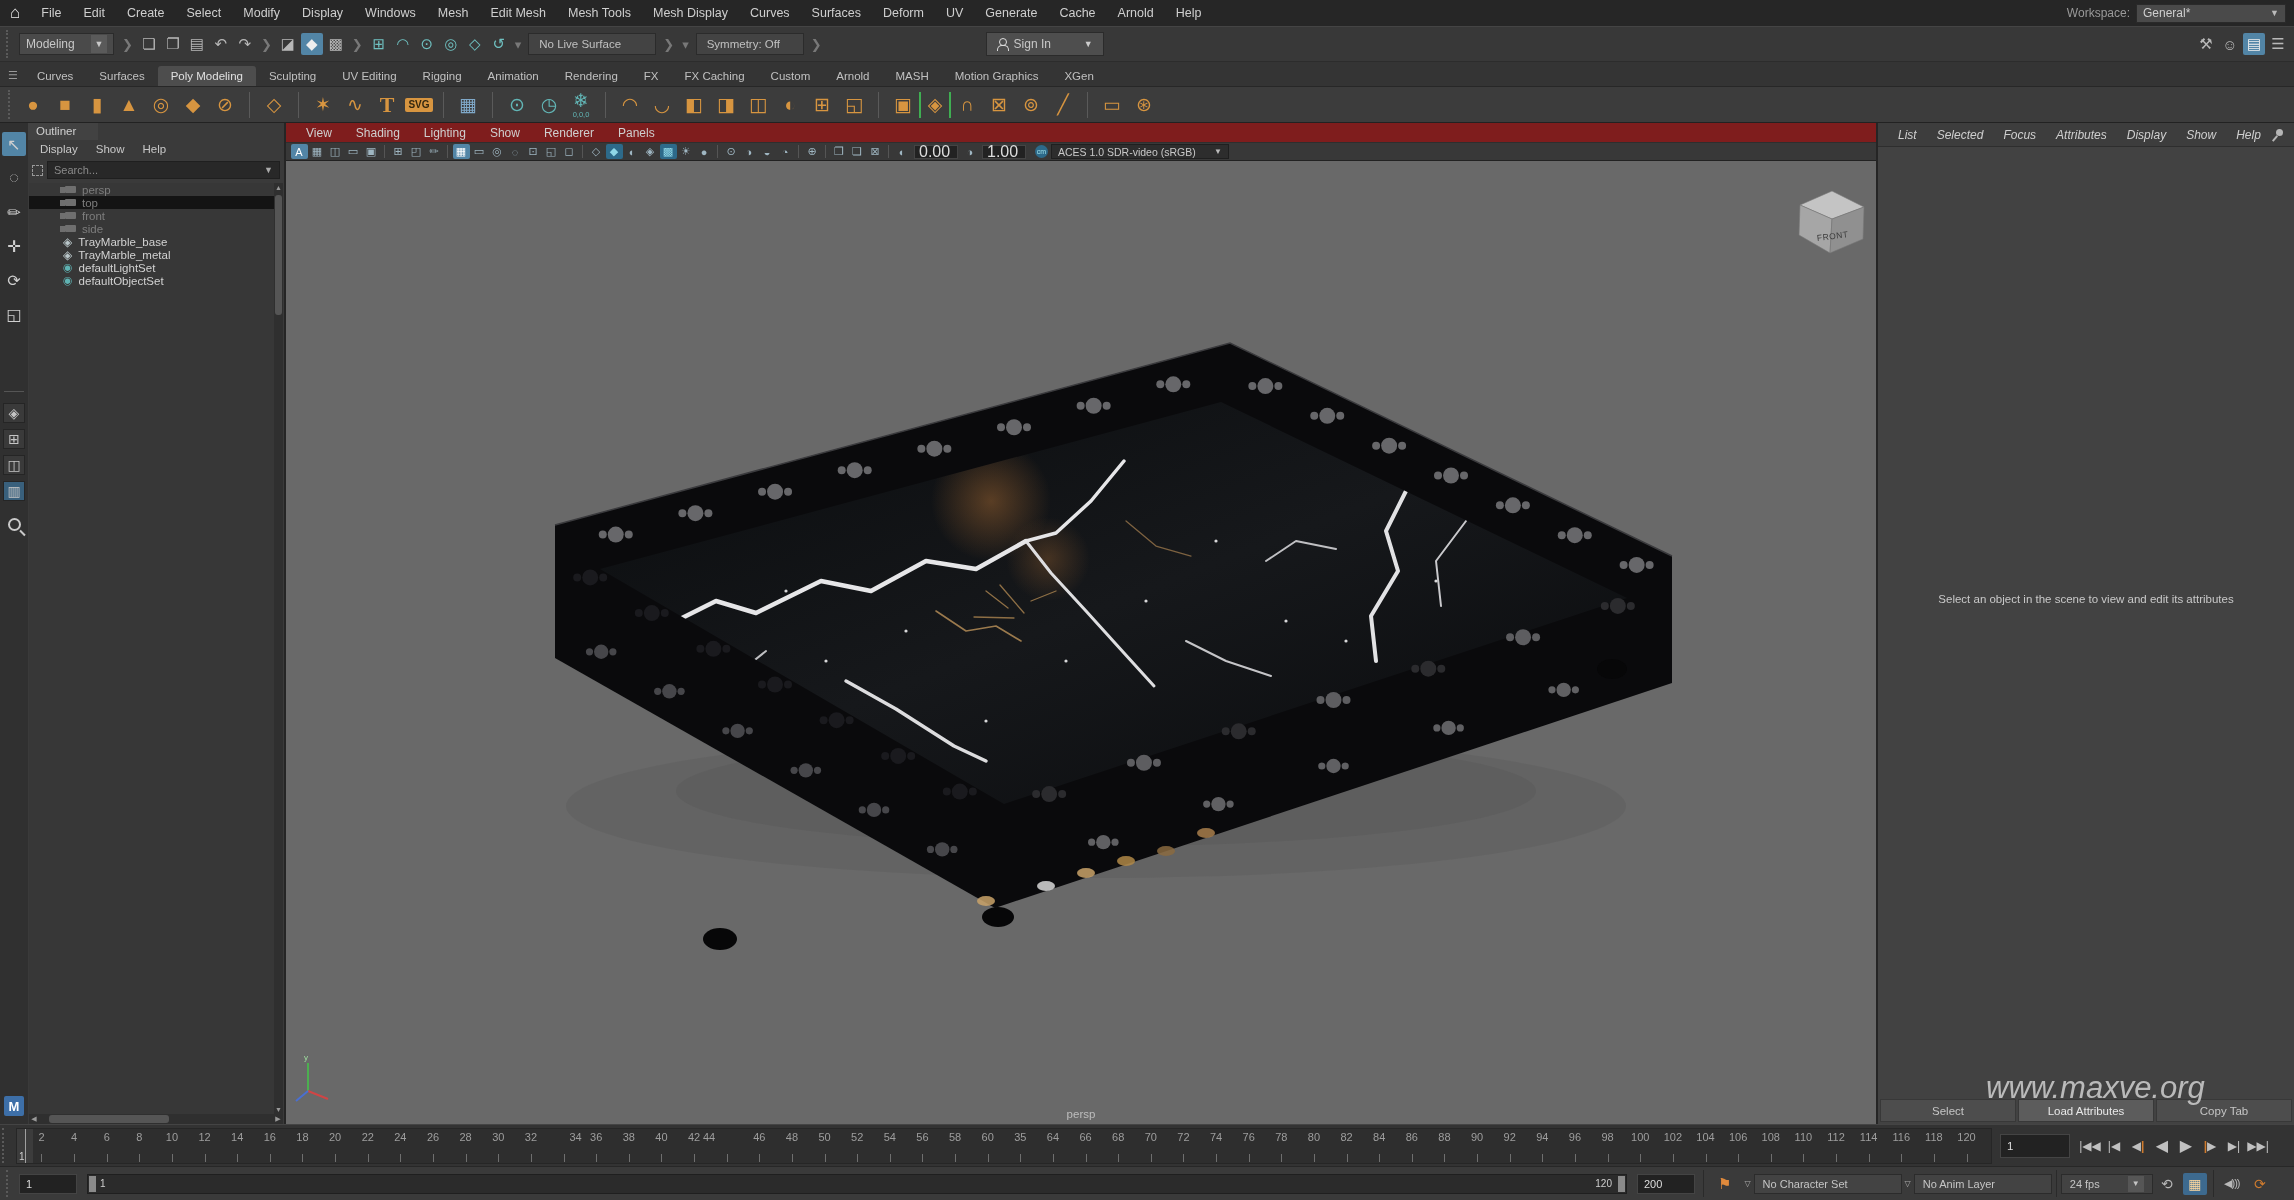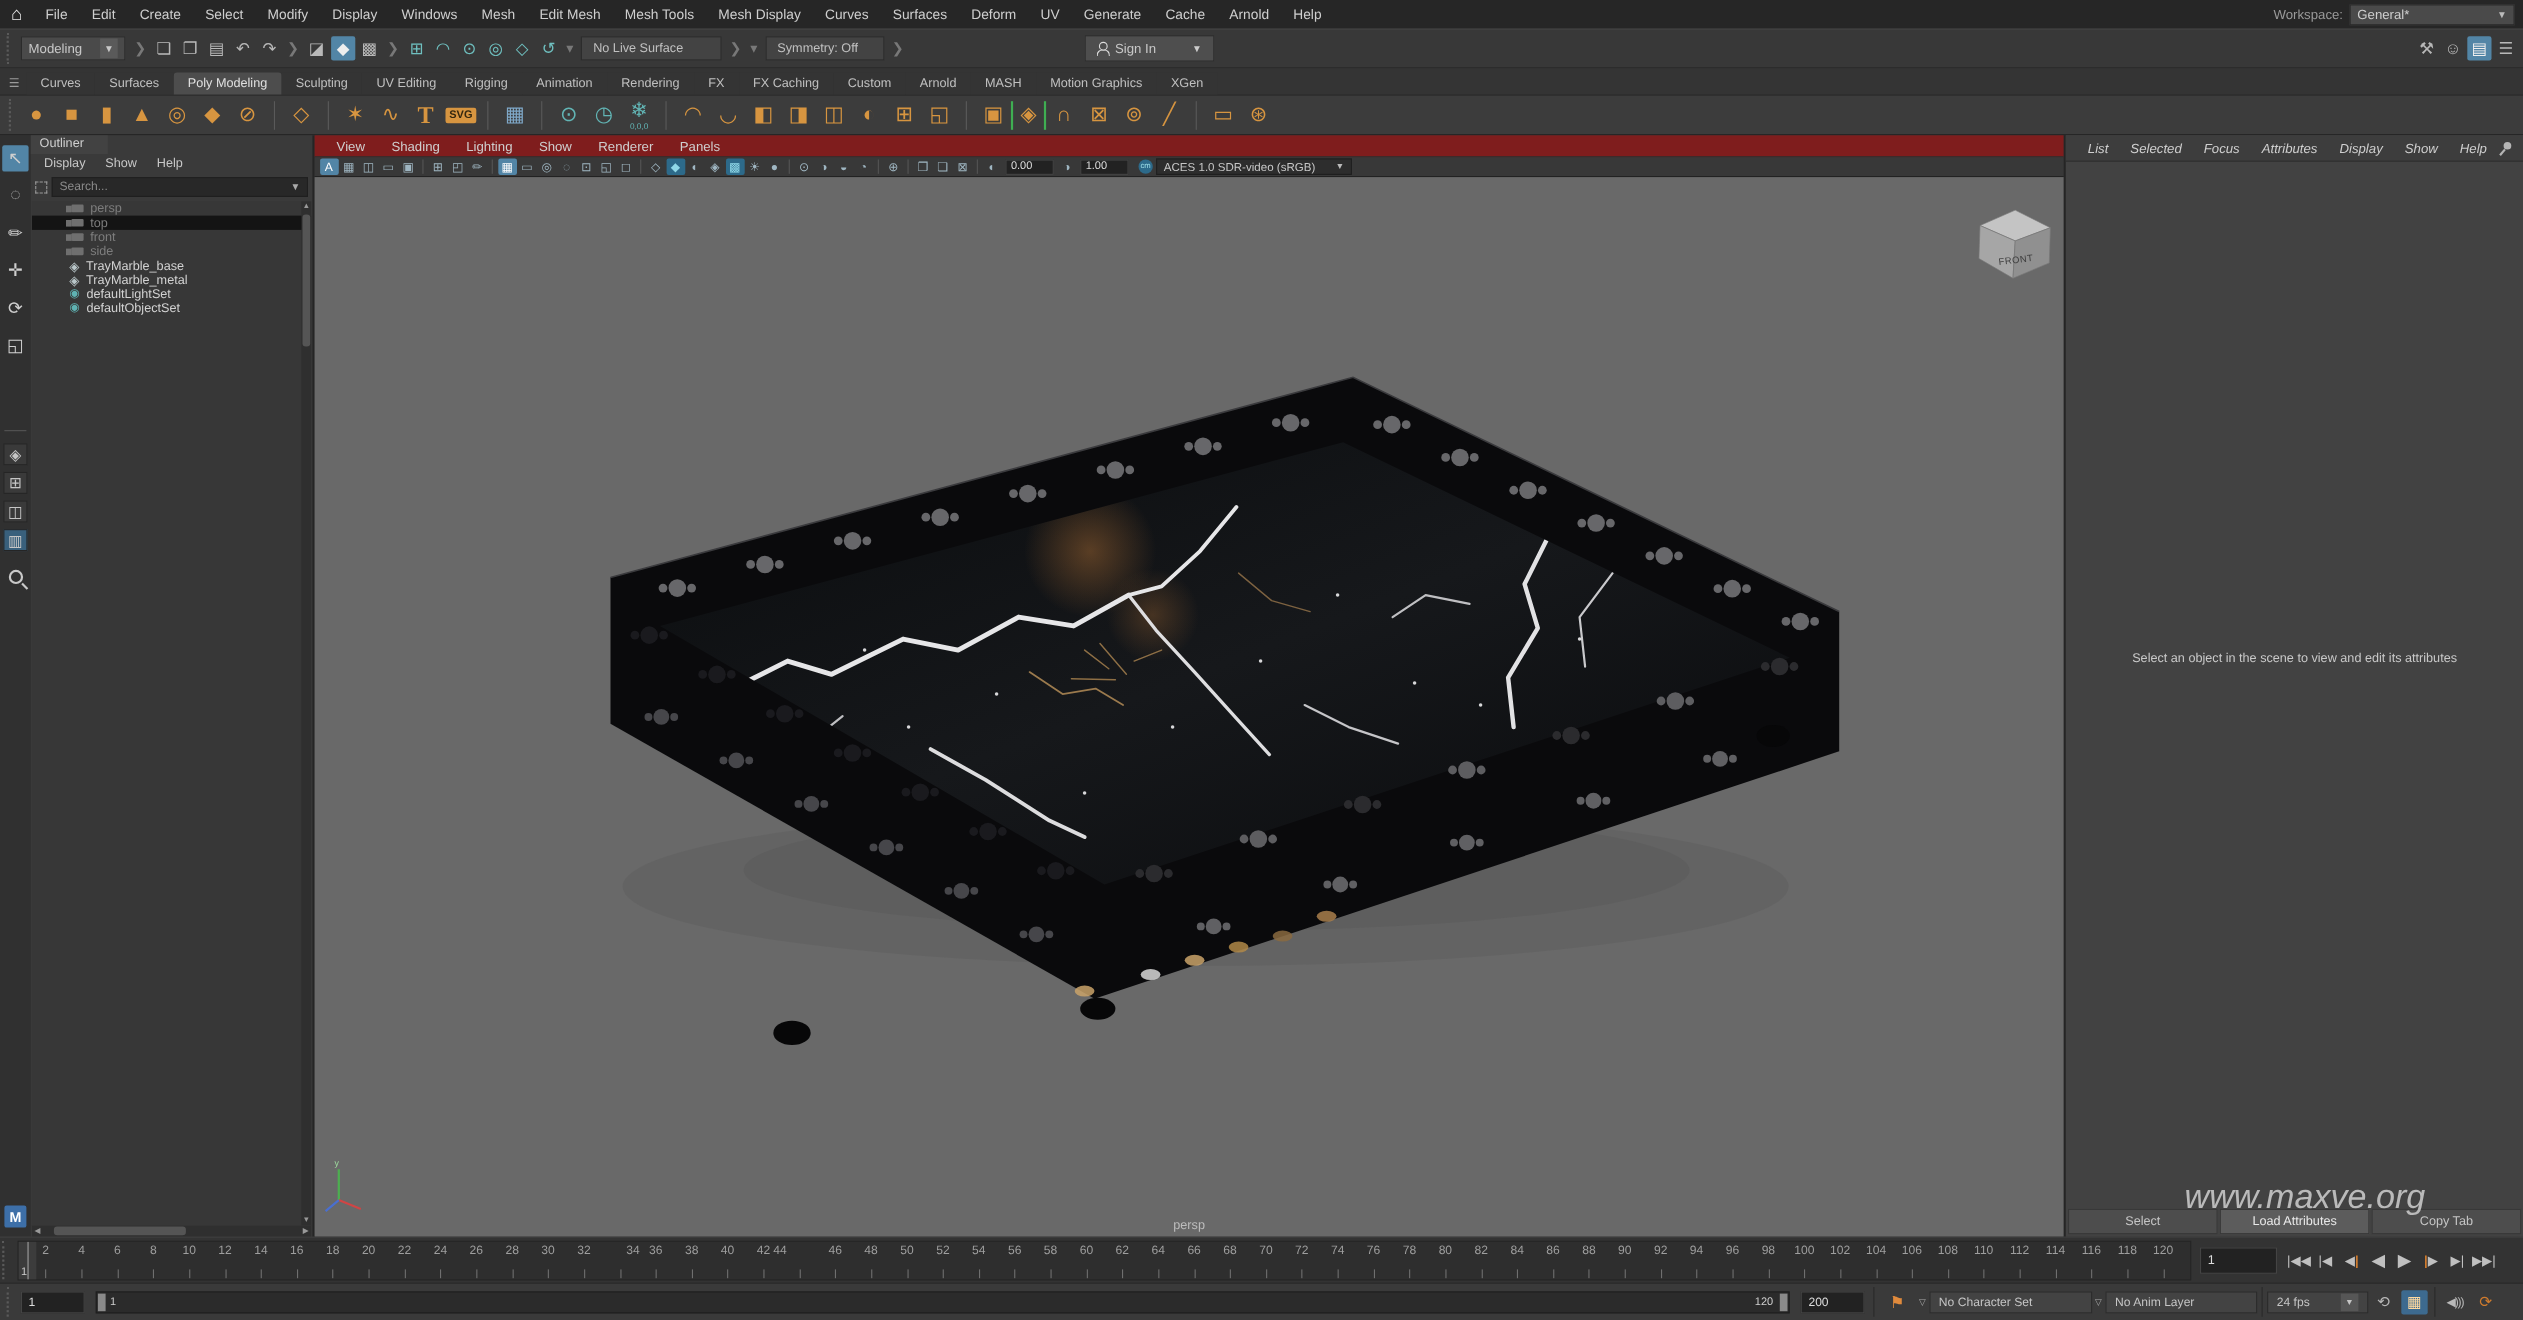--- a/index.html
+++ b/index.html
@@ -104,21 +104,21 @@
   
   #viewport { width:1592px; display:flex; flex-direction:column; border-right:2px solid #252525; position:relative; }
   #vp-menubar { height:20px; background:#7f1d1d; display:flex; align-items:center; padding-left:8px; border-bottom:1px solid #2e2e2e; }
   .vp-menu { font-size:12px; color:#cfcfcf; padding:0 12px; }
   #vp-toolbar { height:18px; background:#383838; display:flex; align-items:center; padding:0 4px; border-bottom:1px solid #222; }
   .vpicon { width:17px; height:15px; display:flex; align-items:center; justify-content:center; font-size:11px;
      color:#9fb6c2; border-radius:2px; margin:0 0.5px; }
   .vpicon.active { background:#5285a6; color:#fff; }
   .vpicon.tealbg { background:#2d6a8a; color:#8fd8e8; }
   .vpdiv { width:1px; height:13px; background:#555; margin:0 4px; }
-  .vpfield { width:44px; height:14px; background:#222; border:1px solid #444; font-size:10px; color:#ddd;
+  .vpfield { width:44px; height:14px; background:#222; border:1px solid #444; font-size:16px; color:#ddd;
      display:flex; align-items:center; padding:0 4px; margin:0 3px; }
   #colorspace-select { width:178px; height:15px; background:#2d2d2d; border:1px solid #1f1f1f; font-size:10.5px;
      color:#c8c8c8; display:flex; align-items:center; padding:0 6px; margin-left:3px; }
   #colorspace-select .arr { margin-left:auto; font-size:8px; color:#bbb; }
   .ocio { width:13px; height:13px; border-radius:50%; background:#2d6a8a; color:#9fe0ea; font-size:7px;
      display:flex; align-items:center; justify-content:center; margin-left:6px; }
   #vp-canvas { flex:1; position:relative; background:#696969; }
   #persp-label { position:absolute; bottom:4px; left:0; right:0; text-align:center; font-size:11.5px; color:#bdbdbd; }
 
   
@@ -885,21 +885,21 @@
       <span class="tick-num" style="left: 840.174px;">52</span>
       <span class="tick-mark" style="left: 840.174px;"></span>
       <span class="tick-num" style="left: 872.802px;">54</span>
       <span class="tick-mark" style="left: 872.802px;"></span>
       <span class="tick-num" style="left: 905.43px;">56</span>
       <span class="tick-mark" style="left: 905.43px;"></span>
       <span class="tick-num" style="left: 938.058px;">58</span>
       <span class="tick-mark" style="left: 938.058px;"></span>
       <span class="tick-num" style="left: 970.686px;">60</span>
       <span class="tick-mark" style="left: 970.686px;"></span>
-      <span class="tick-num" style="left: 1003.31px;">62</span>
+      <span class="tick-num" style="left: 1003.31px;">35</span>
       <span class="tick-mark" style="left: 1003.31px;"></span>
       <span class="tick-num" style="left: 1035.94px;">64</span>
       <span class="tick-mark" style="left: 1035.94px;"></span>
       <span class="tick-num" style="left: 1068.57px;">66</span>
       <span class="tick-mark" style="left: 1068.57px;"></span>
       <span class="tick-num" style="left: 1101.2px;">68</span>
       <span class="tick-mark" style="left: 1101.2px;"></span>
       <span class="tick-num" style="left: 1133.83px;">70</span>
       <span class="tick-mark" style="left: 1133.83px;"></span>
       <span class="tick-num" style="left: 1166.45px;">72</span>

